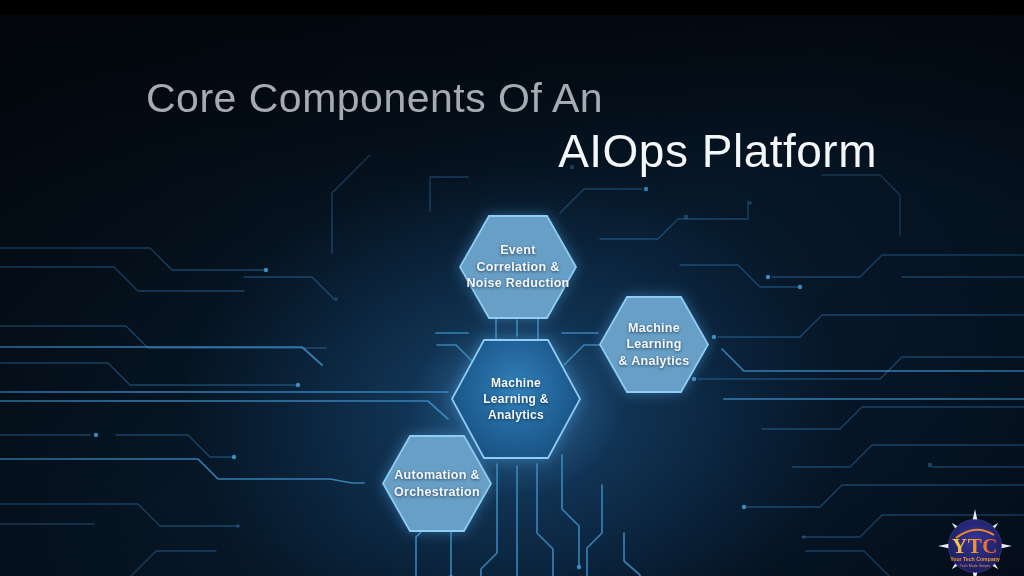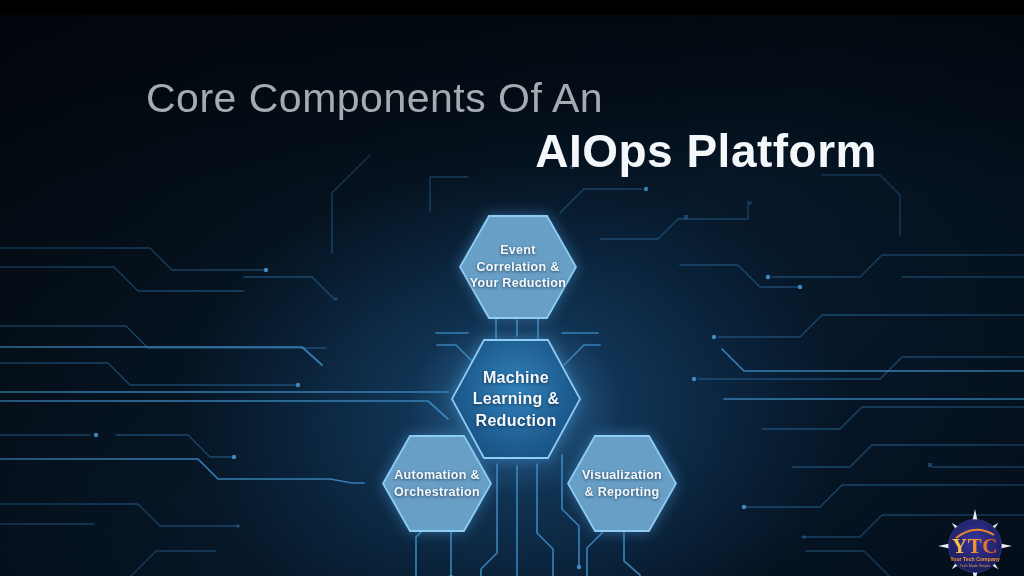--- a/index.html
+++ b/index.html
@@ -23,40 +23,40 @@
       linear-gradient(180deg, rgba(2,6,12,.65), rgba(2,6,12,0) 30%),
       radial-gradient(ellipse 120% 95% at 50% 66%, rgba(0,0,0,0) 32%, rgba(2,7,14,.42) 62%, rgba(1,4,9,.82) 97%);
   }
   
   .title-1{
     position:absolute;left:146px;top:60px;
     font-size:41px;font-weight:500;letter-spacing:.5px;color:#a6abb1;white-space:nowrap;
   }
   .title-2{
     position:absolute;right:147px;top:109px;
-    font-size:46px;font-weight:700;letter-spacing:.5px;color:#f4f7fa;white-space:nowrap;
+    font-size:46px;font-weight:400;letter-spacing:.5px;color:#f4f7fa;white-space:nowrap;
   }
   
   .hex{position:absolute;filter:drop-shadow(0 0 7px rgba(90,170,235,.45));}
   .hex-border,.hex-fill{
     position:absolute;
     clip-path:polygon(25% 0,75% 0,100% 50%,75% 100%,25% 100%,0 50%);
   }
   .hex-border{inset:0;background:#8ecdf4;}
   .hex-fill{inset:2px;background:rgba(16,54,92,.30);}
   .hex.center .hex-fill{
     background:radial-gradient(ellipse at 50% 42%, #3182ba 0%, #1d5a8e 62%, #164a77 100%);
   }
   .hex-label{
     position:absolute;inset:0;display:flex;flex-direction:column;
     align-items:center;justify-content:center;text-align:center;
     color:#f6f9fc;font-weight:700;font-size:12.5px;line-height:1.32;letter-spacing:.3px;
     text-shadow:0 1px 3px rgba(0,20,40,.65);
   }
-  .hex.center .hex-label{font-size:16px;line-height:1.35;}
+  .hex.center .hex-label{font-size:12px;line-height:1.35;}
   .hex-label span{display:block;}
   #hex-top   {left:459px;top:200px;width:118px;height:104px;}
   #hex-left  {left:327px;top:281px;width:110px;height:97px;}
   #hex-right {left:599px;top:281px;width:110px;height:97px;}
   #hex-center{left:451px;top:324px;width:130px;height:120px;}
   #hex-bl    {left:382px;top:420px;width:110px;height:97px;}
   #hex-br    {left:567px;top:420px;width:110px;height:97px;}
   
   .logo{position:absolute;left:936px;top:492px;width:78px;height:78px;}
 </style>
@@ -147,51 +147,51 @@
 
   <div class="title-1">Core Components Of An</div>
   <div class="title-2">AIOps Platform</div>
 
   <div class="hex" id="hex-top">
     <div class="hex-border"></div>
     <div class="hex-fill"></div>
     <div class="hex-label">
       <span>Event</span>
       <span>Correlation &amp;</span>
-      <span>Your Reduction</span>
-    </div>
-  </div>
-
-
+      <span>Noise Reduction</span>
+    </div>
+  </div>
+
+
+  <div class="hex" id="hex-right">
+    <div class="hex-border"></div>
+    <div class="hex-fill"></div>
+    <div class="hex-label">
+      <span>Machine Learning</span>
+      <span>&amp; Analytics</span>
+    </div>
+  </div>
 
   <div class="hex" id="hex-bl">
     <div class="hex-border"></div>
     <div class="hex-fill"></div>
     <div class="hex-label">
       <span>Automation &amp;</span>
       <span>Orchestration</span>
     </div>
   </div>
 
-  <div class="hex" id="hex-br">
-    <div class="hex-border"></div>
-    <div class="hex-fill"></div>
-    <div class="hex-label">
-      <span>Visualization</span>
-      <span>&amp; Reporting</span>
-    </div>
-  </div>
 
   <div class="hex center" id="hex-center">
     <div class="hex-border"></div>
     <div class="hex-fill"></div>
     <div class="hex-label">
       <span>Machine</span>
       <span>Learning &amp;</span>
-      <span>Reduction</span>
+      <span>Analytics</span>
     </div>
   </div>
 
   <svg class="logo" viewBox="0 0 78 78" xmlns="http://www.w3.org/2000/svg">
     <defs>
       <radialGradient id="lgCircle" cx="50%" cy="40%" r="70%">
         <stop offset="0%" stop-color="#35359c"></stop>
         <stop offset="100%" stop-color="#181850"></stop>
       </radialGradient>
       <linearGradient id="lgYTC" x1="0" y1="0" x2="1" y2="0">

